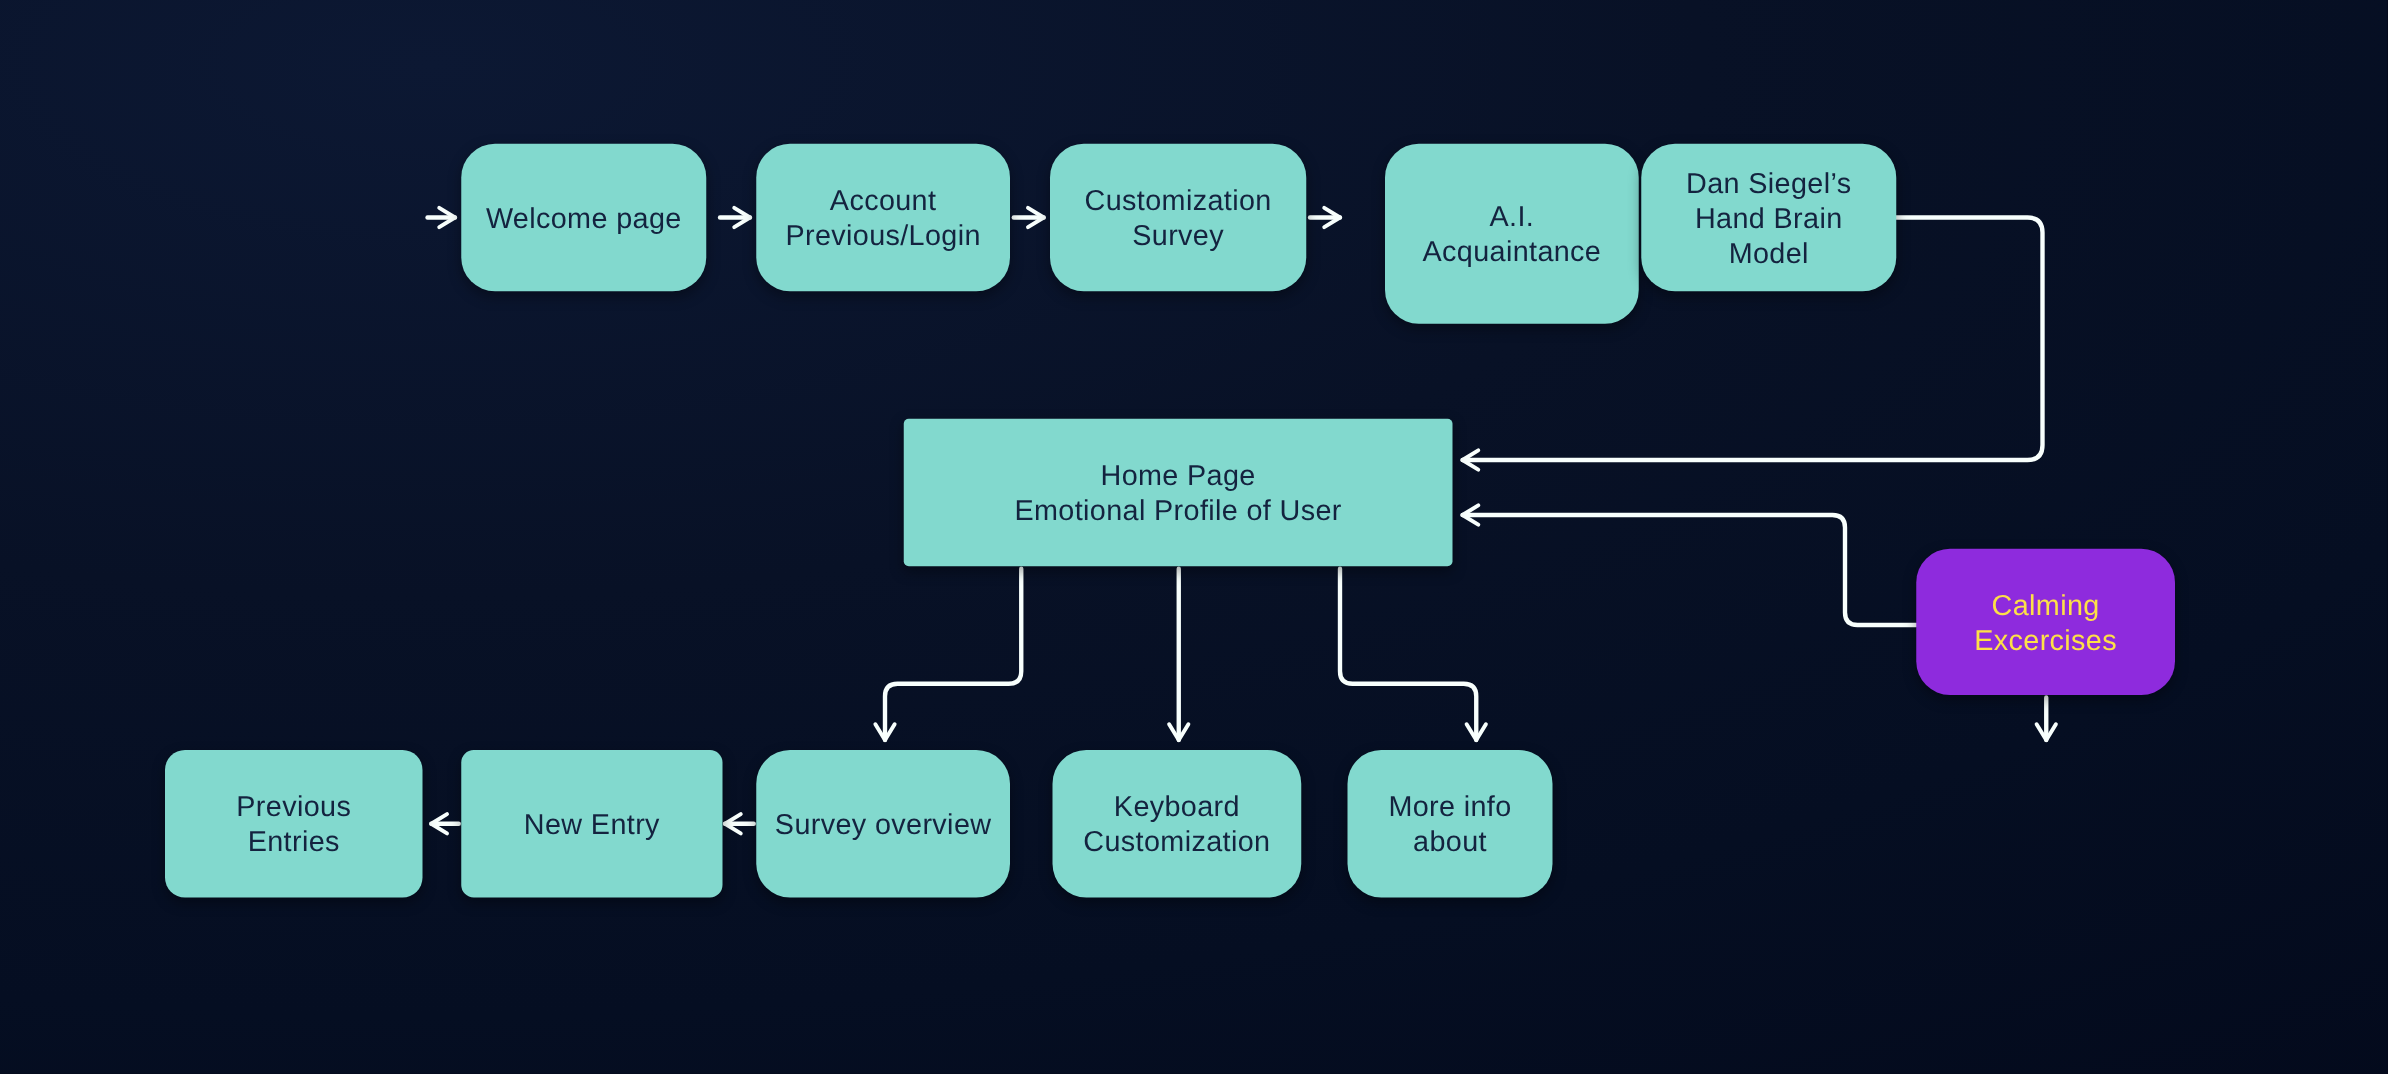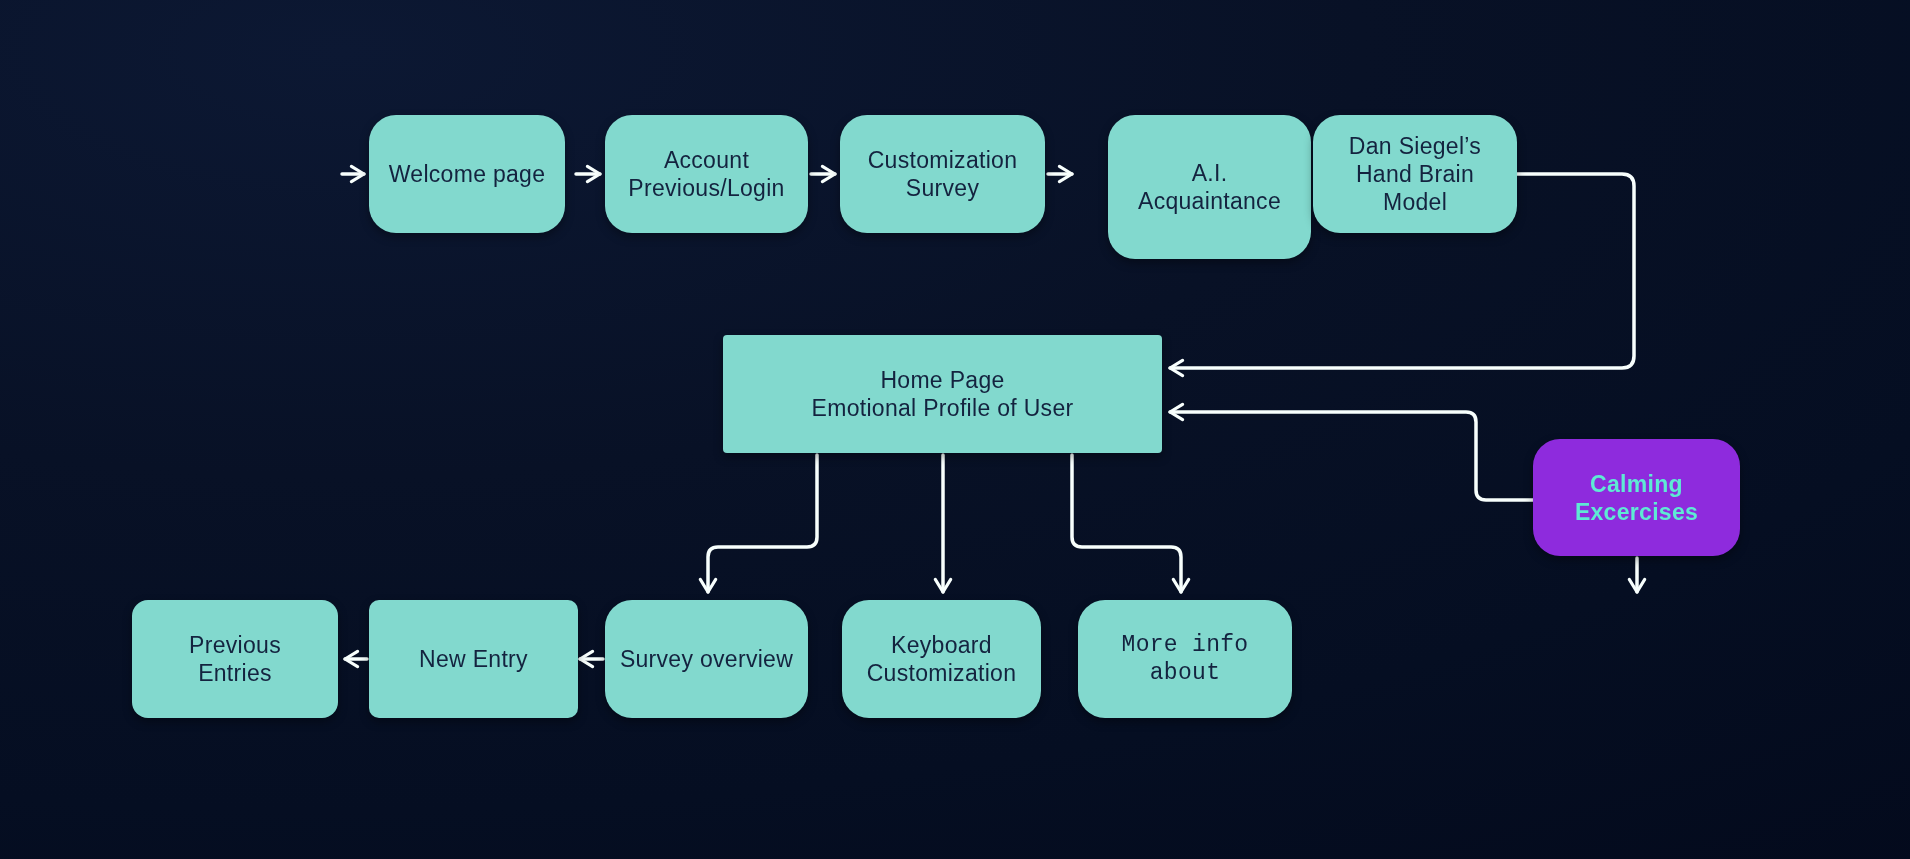--- a/index.html
+++ b/index.html
@@ -31,35 +31,35 @@
     border-radius: 27px;
     font-size: 23px;
     line-height: 28px;
     font-weight: 500;
     letter-spacing: 0.3px;
     white-space: pre-line;
     box-shadow: 0 4px 10px rgba(0, 0, 0, 0.35);
     cursor: default;
   }
   .node.teal   { background: #82d9ce; color: #14233f; }
-  .node.purple { background: #8e2bdd; color: #5eead4; font-weight: bold; }
+  .node.purple { background: #8e2bdd; color: #fde047; }
 
   
   #node-splash-screen          { left: 134px;  top: 115px; width: 205px; height: 118px; }
   #node-welcome-page           { left: 369px;  top: 115px; width: 196px; height: 118px; }
   #node-account-creation       { left: 605px;  top: 115px; width: 203px; height: 118px; }
   #node-customization-survey   { left: 840px;  top: 115px; width: 205px; height: 118px; }
   #node-ai-acquaintance        { left: 1077px; top: 115px; width: 203px; height: 144px; margin-left: 31px; }
   #node-dan-siegel             { left: 1313px; top: 115px; width: 204px; height: 118px; }
   #node-home-page              { left: 723px;  top: 335px; width: 439px; height: 118px; border-radius: 4px; }
   #node-previous-entries       { left: 132px;  top: 600px; width: 206px; height: 118px; border-radius: 16px; }
   #node-new-entry              { left: 369px;  top: 600px; width: 209px; height: 118px; border-radius: 10px; }
   #node-diary-overview         { left: 605px;  top: 600px; width: 203px; height: 118px; }
   #node-keyboard-customization { left: 842px;  top: 600px; width: 199px; height: 118px; }
-  #node-more-info              { left: 1078px; top: 600px; width: 214px; height: 118px; font-family: Liberation Mono, monospace; }
+  #node-more-info              { left: 1078px; top: 600px; width: 164px; height: 118px; }
   #node-calming-exercises      { left: 1533px; top: 439px; width: 207px; height: 117px; }
   #node-keyboard-itself        { left: 1535px; top: 600px; width: 204px; height: 120px; }
 </style>
 </head>
 <body>
 
 <div class="canvas">
 
   <svg class="connectors" width="1910" height="859" viewBox="0 0 1910 859" fill="none" xmlns="http://www.w3.org/2000/svg">
     <defs>

